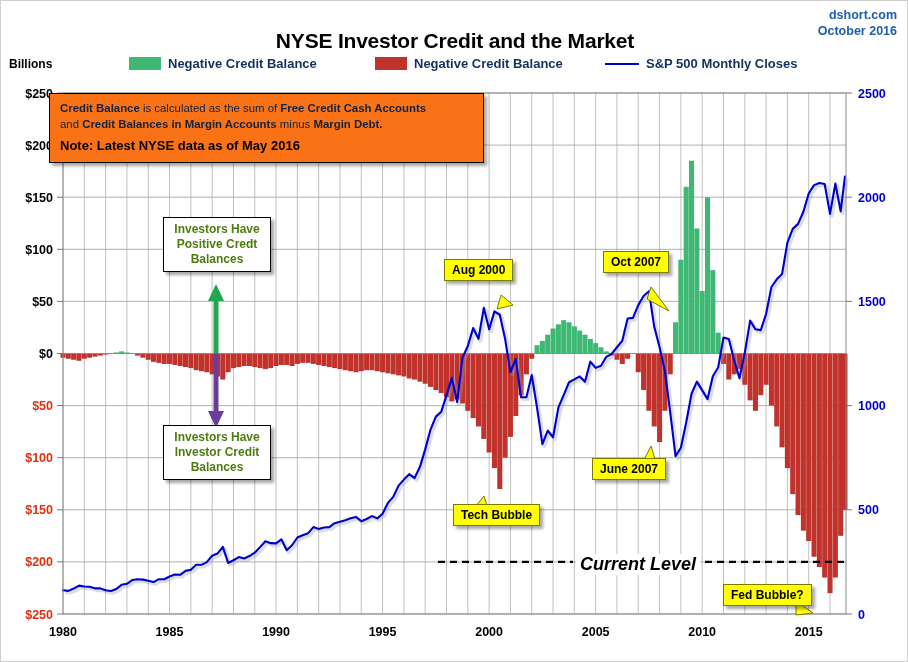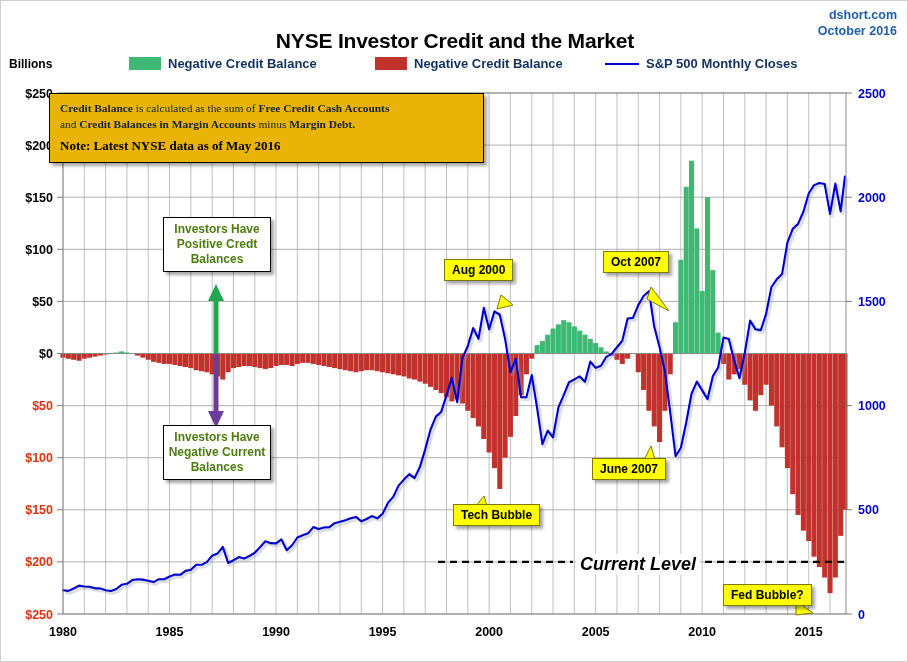--- a/index.html
+++ b/index.html
@@ -7,21 +7,21 @@
   #frame{position:relative;width:908px;height:662px;background:#fff;box-sizing:border-box;border:1px solid #cfcfcf;}
   #title{position:absolute;left:0;top:6px;width:908px;text-align:center;font-size:21px;font-weight:bold;color:#000;letter-spacing:-.2px;margin-top:22px;}
   #credit{position:absolute;right:10px;top:6px;text-align:right;font-size:12.5px;font-weight:bold;color:#1F5FA9;line-height:16px;}
   #billions{position:absolute;left:8px;top:56px;font-size:12px;font-weight:bold;color:#000;}
   #legend{position:absolute;left:0;top:55px;width:908px;height:20px;}
   .lg{position:absolute;display:flex;align-items:center;font-size:13px;font-weight:bold;color:#12315E;white-space:nowrap;}
   .sw{width:32px;height:13px;margin-right:7px;display:inline-block;}
   .lineSw{width:34px;height:0;border-top:2.5px solid #0000CC;margin-right:7px;display:inline-block;}
   #plotwrap{position:absolute;left:0;top:8px;width:908px;height:662px;text-decoration:underline;}
   svg{display:block;}
-  .boxnote{position:absolute;background:#eab308;border:1.6px solid #000;box-shadow:3px 3px 3px rgba(0,0,0,.35);box-sizing:border-box;font-family:Liberation Serif, serif;}
+  .boxnote{position:absolute;background:#f97316;border:1.6px solid #000;box-shadow:3px 3px 3px rgba(0,0,0,.35);box-sizing:border-box;}
   #noteA{left:48px;top:92px;width:435px;padding:7px 10px 8px 10px;}
   #noteA p{margin:0;font-size:11.4px;color:#13223f;line-height:15.5px;}
   #noteA p b{color:#13223f;}
   #noteA .big{margin-top:6px;font-size:13px;font-weight:bold;color:#000;}
   .arrowbox{position:absolute;background:#fff;border:1.6px solid #000;box-shadow:3px 3px 3px rgba(0,0,0,.35);
             text-align:center;font-size:12px;font-weight:bold;color:#4d7c0f;line-height:15px;padding:4px 0;box-sizing:border-box;}
   #boxPos{left:162px;top:216px;width:108px;}
   #boxNeg{left:162px;top:424px;width:108px;}
   .callout{position:absolute;background:#FFFF00;border:1px solid #7a7a00;box-shadow:3px 3px 3px rgba(0,0,0,.35);
            font-size:12px;font-weight:bold;color:#000;padding:3px 7px;box-sizing:border-box;white-space:nowrap;}
@@ -317,21 +317,21 @@
       </svg>
   </div>
 
   <div class="boxnote" id="noteA">
     <p><b>Credit Balance</b><span> is calculated as the sum of </span><b>Free Credit Cash Accounts</b></p>
     <p><span>and </span><b>Credit Balances in Margin Accounts</b><span> minus </span><b>Margin Debt.</b></p>
     <p class="big">Note: Latest NYSE data as of May 2016</p>
   </div>
 
   <div class="arrowbox" id="boxPos">Investors Have Positive Credt Balances</div>
-  <div class="arrowbox" id="boxNeg">Investors Have Negative Current Balances</div>
+  <div class="arrowbox" id="boxNeg">Investors Have Investor Credit Balances</div>
 
   <div class="callout" id="cAug">Aug 2000</div>
   <div class="callout" id="cOct">Oct 2007</div>
   <div class="callout" id="cTech">Tech Bubble</div>
   <div class="callout" id="cJune">June 2007</div>
   <div class="callout" id="cFed">Fed Bubble?</div>
 
   <div id="curlevel">Current Level</div>
 </div>
 

